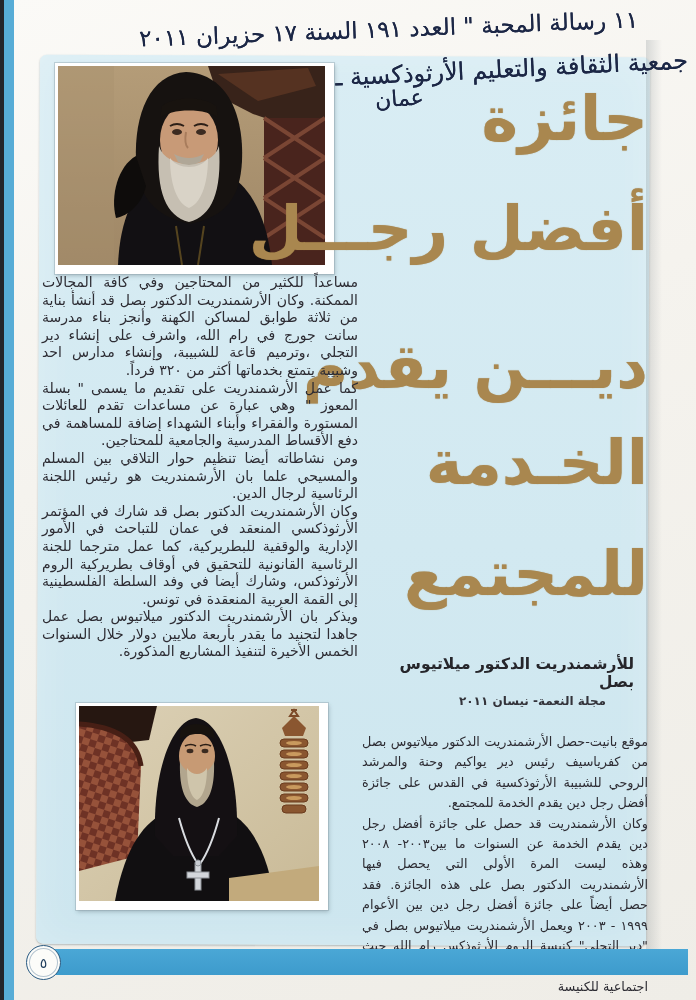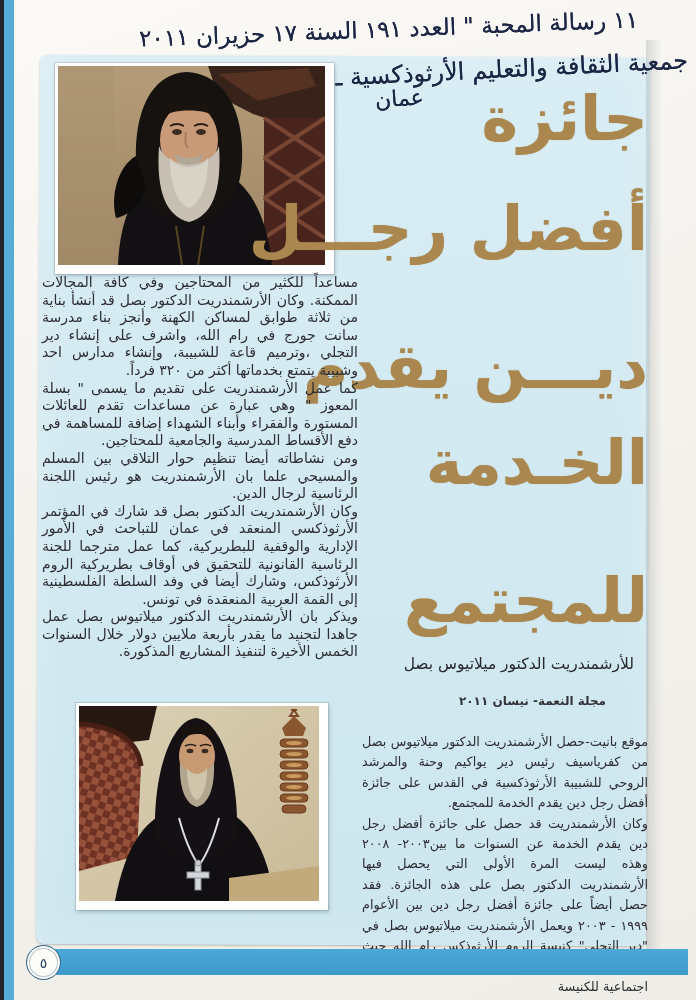--- a/index.html
+++ b/index.html
@@ -30,23 +30,23 @@
   .hand1{top:16px;right:58px;transform:rotate(-2.2deg);}
   .hand2{top:55px;right:8px;transform:rotate(-2.8deg);font-size:24px;}
   .hand3{top:86px;right:272px;transform:rotate(-4deg);font-size:22px;}
   
   .headline{position:absolute;left:388px;top:80px;width:260px;direction:rtl;}
   .headline .hl{
     position:absolute;left:0;width:260px;text-align:right;
     font-size:62px;font-weight:bold;color:#a9874f;line-height:1.0;
     text-shadow:0 0 1px rgba(150,118,60,.6);white-space:nowrap;
   }
-  .hl0{top:8px;}.hl1{top:118px;}.hl2{top:256px;}.hl3{top:352px;}.hl4{top:490px;}
+  .hl0{top:8px;}.hl1{top:118px;}.hl2{top:256px;}.hl3{top:352px;}.hl4{top:463px;}
   .byline{position:absolute;top:655px;right:62px;width:250px;direction:rtl;text-align:right;
-    font-size:15.5px;font-weight:normal;color:#26262b;}
+    font-size:15.5px;font-weight:bold;color:#26262b;}
   .sourceline{position:absolute;top:694px;right:90px;direction:rtl;text-align:right;
     font-size:12px;color:#33333a;font-weight:bold;}
   
   .col{position:absolute;direction:rtl;text-align:justify;color:#2d2c33;}
   .col p{margin:0;}
   .col-left{left:42px;top:274px;width:316px;font-size:14px;line-height:17.6px;}
   .col-right{left:362px;top:732px;width:286px;font-size:12.8px;line-height:20.4px;}
   
   .photo{position:absolute;background:#fff;box-shadow:0 0 0 1px rgba(140,160,170,.4),1px 2px 4px rgba(80,100,110,.35);}
   .photo-top{left:55px;top:63px;width:273px;height:205px;padding:3px;}

